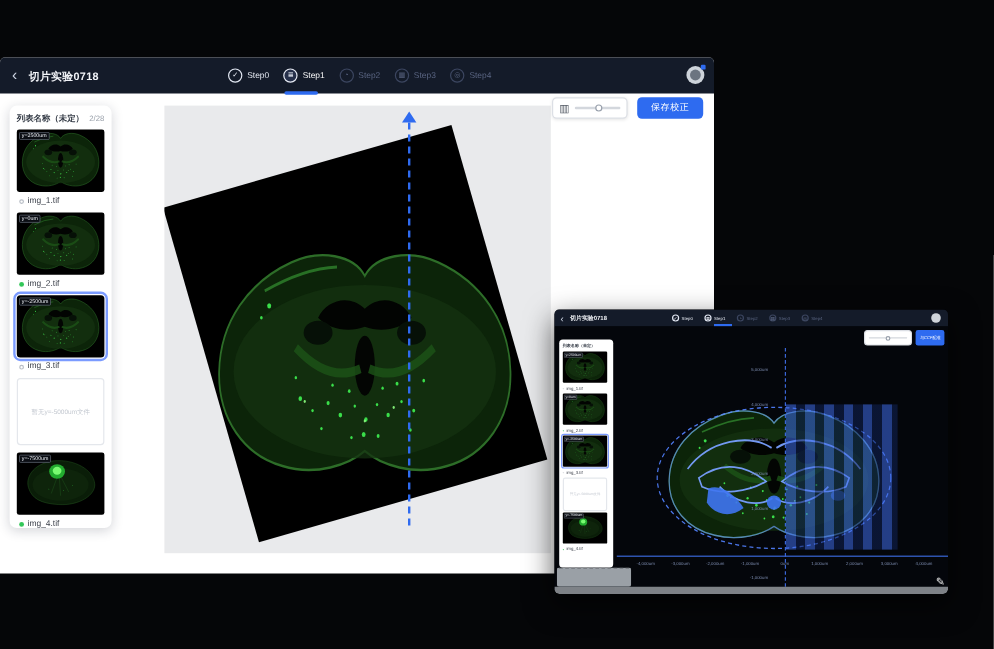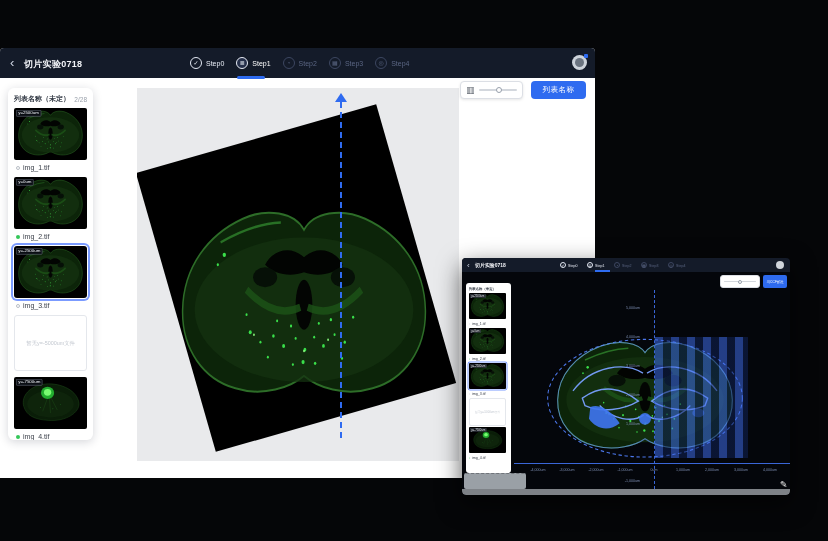--- a/index.html
+++ b/index.html
@@ -212,21 +212,21 @@
       <div class="vline"></div>
       <div class="varrow"></div>
     </div>
 
     <div class="pill">
       <span class="ico">▥</span>
       <div class="track">
         <div class="thumb-dot"></div>
       </div>
     </div>
-    <button class="savebtn">列表名称</button>
+    <button class="savebtn">保存校正</button>
 
     <div class="sidebar">
       <div class="sb-head">
         <span class="sb-title">列表名称（未定）</span>
         <span class="sb-count">2/28</span>
       </div>
 
       <div class="thumb">
         <svg viewBox="0 0 300 170" preserveAspectRatio="none">
             <use href="#brain-coronal"></use>

